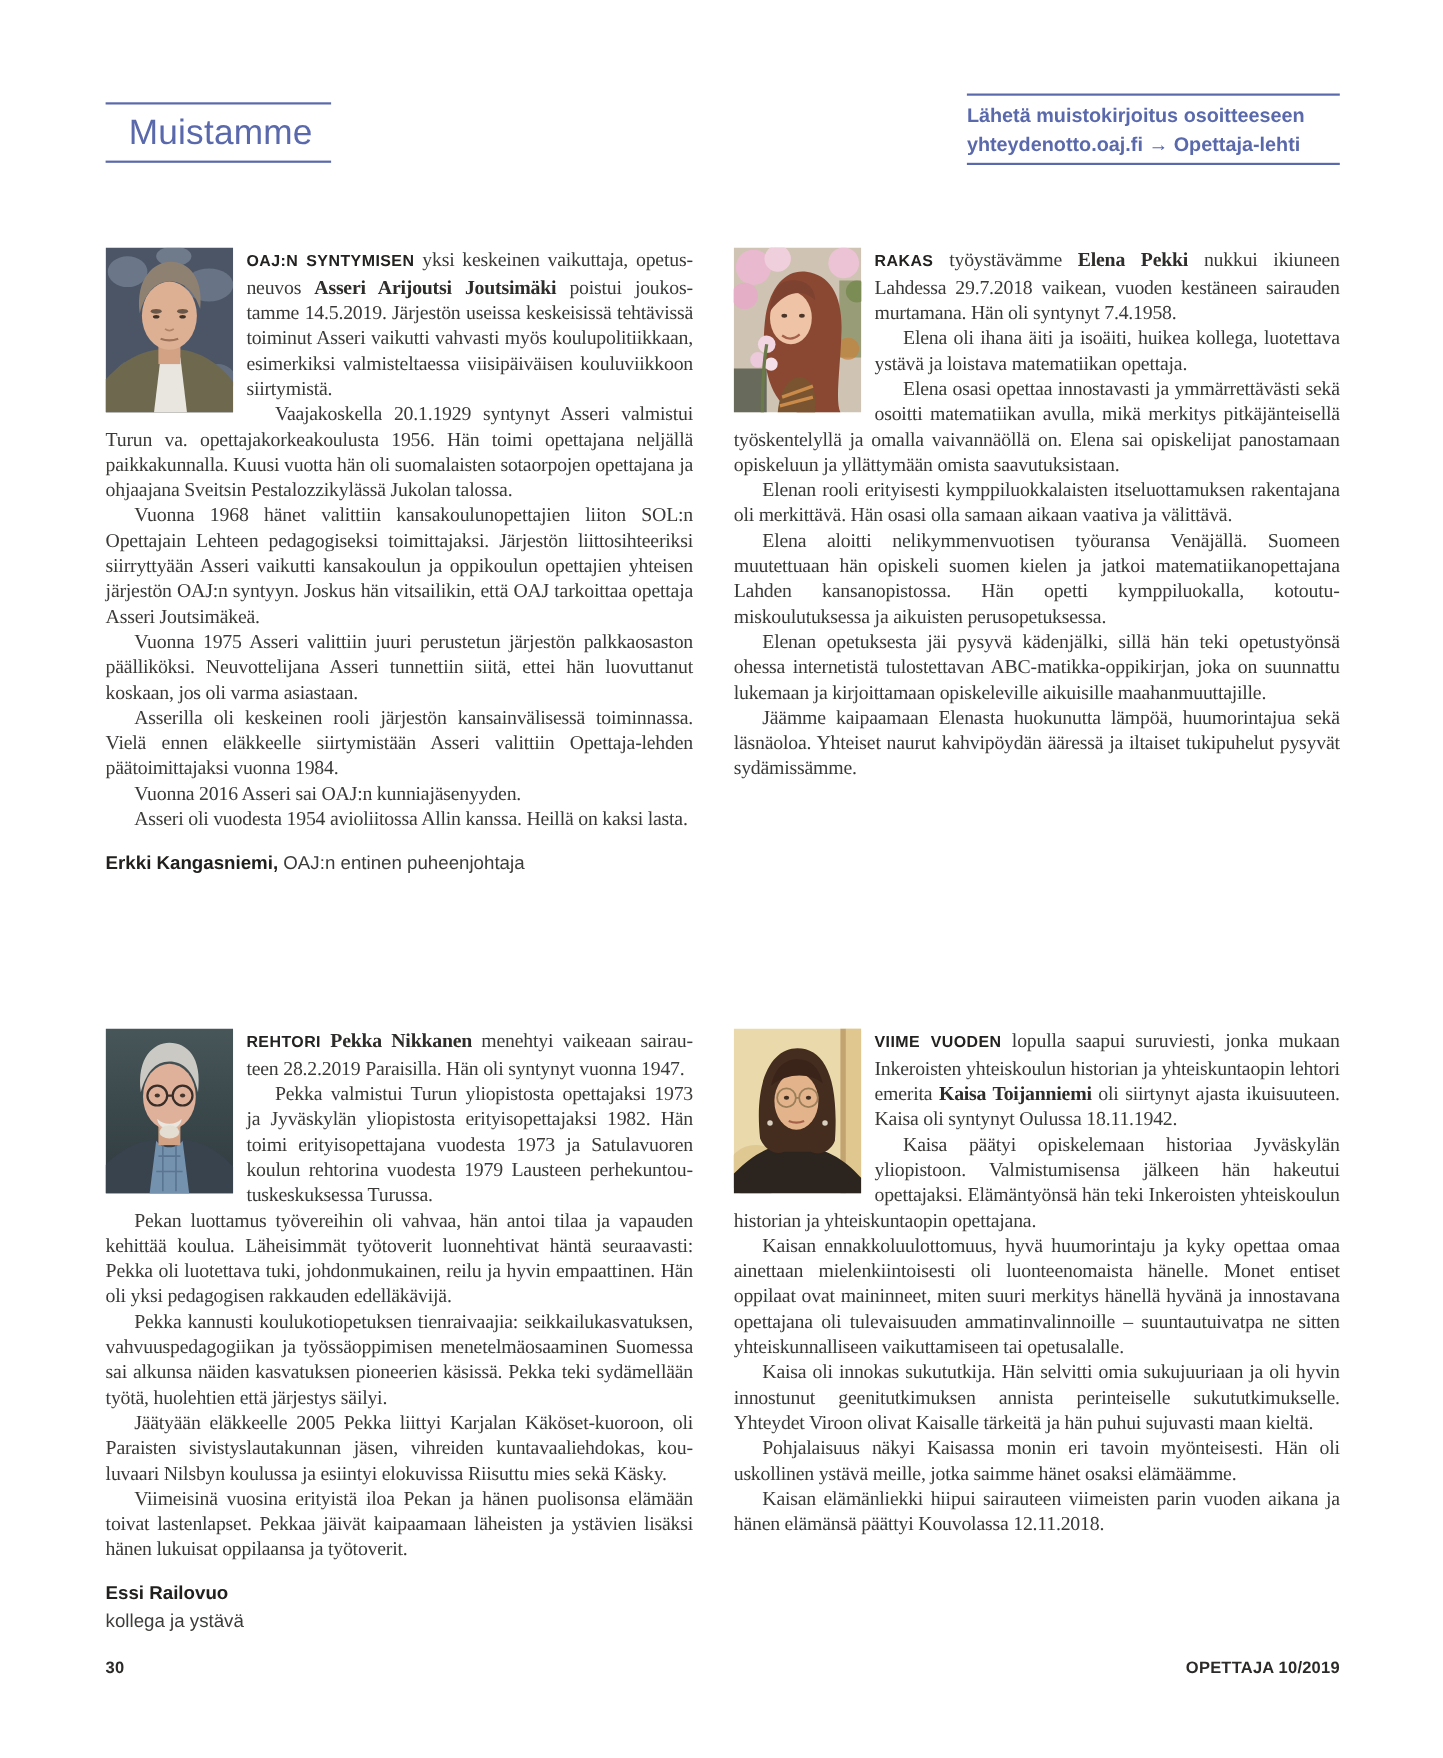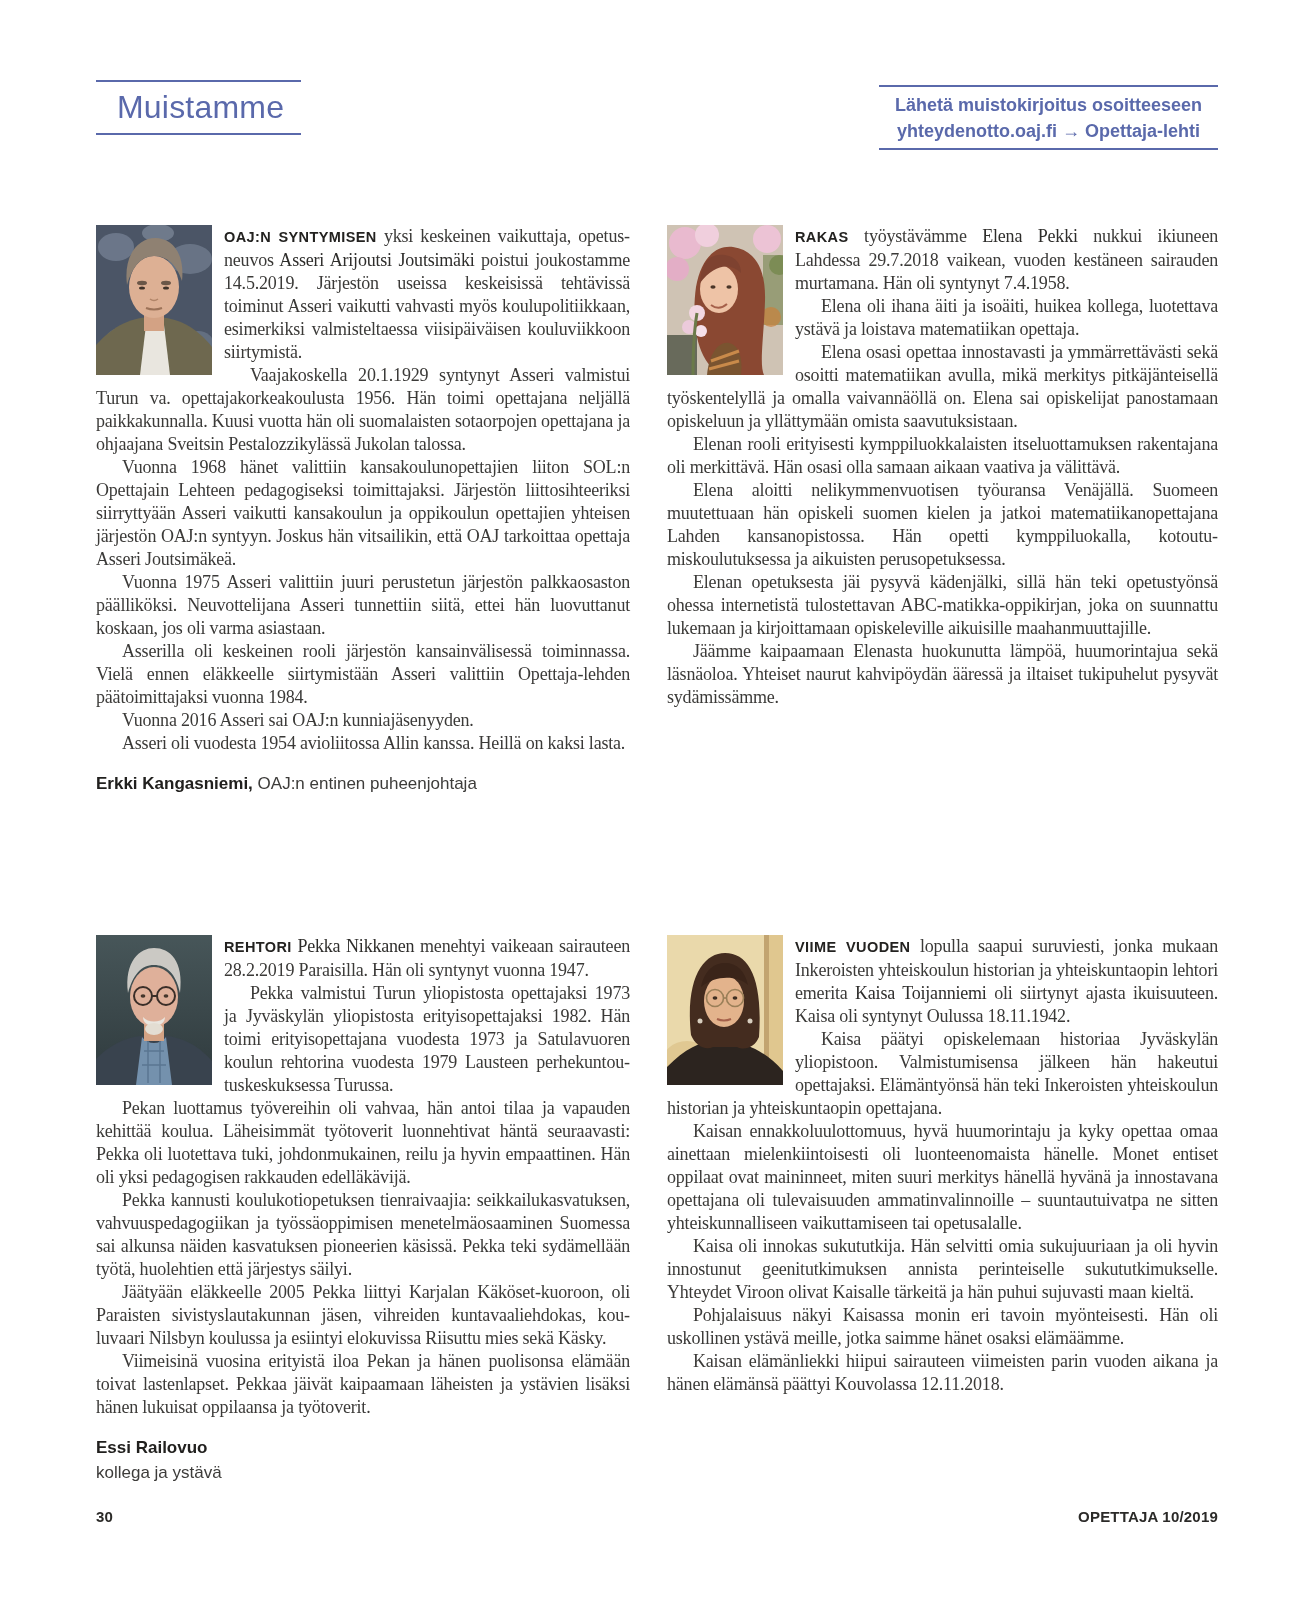--- a/index.html
+++ b/index.html
@@ -1,38 +1,38 @@
 <!DOCTYPE html>
 <html><head>
 <meta charset="utf-8">
 <style>
   html,body{margin:0;padding:0;background:#ffffff;}
   .page{position:relative;width:1312px;height:1598px;background:#ffffff;overflow:hidden;
         font-family:"Liberation Serif", serif;color:#3b3a38;}
 
   
-  .masthead-left{position:absolute;left:96px;top:80px;width:205px;height:55px;
+  .masthead-left{position:absolute;left:96px;top:93px;width:205px;height:55px;
      border-top:2px solid #5a69ab;border-bottom:2px solid #5a69ab;box-sizing:border-box;}
   .masthead-left .title{font-family:"Liberation Sans",sans-serif;font-size:32px;font-weight:400;
      color:#5a69ab;line-height:51px;padding-left:21px;letter-spacing:0.2px;}
   .masthead-right{position:absolute;left:879px;top:85px;width:339px;height:65px;
      border-top:2px solid #5a69ab;border-bottom:2px solid #5a69ab;box-sizing:border-box;
-     display:flex;flex-direction:column;justify-content:center;text-align:center;
+     display:flex;flex-direction:column;justify-content:center;
      font-family:"Liberation Sans",sans-serif;font-weight:bold;font-size:18px;line-height:26px;color:#5a69ab;}
 
   
   .columns{position:absolute;left:96px;top:225px;width:1122px;display:grid;
      grid-template-columns:534px 551px;column-gap:37px;grid-template-rows:710px auto;}
   article{font-size:18px;line-height:23px;letter-spacing:-0.2px;text-align:justify;color:#3b3a38;}
   .photo{float:left;width:116px;height:150px;margin:0 12px 8px 0;display:block;}
   article p{margin:0;text-indent:26px;}
   article p.lead{text-indent:0;}
   .lead-caps{font-family:Liberation Sans, sans-serif;font-weight:bold;font-size:14.5px;
      letter-spacing:0.4px;color:#232220;}
-  .name{font-weight:normal;color:#2e2d2b;}
+  .name{font-weight:bold;color:#2e2d2b;}
 
   .signature{margin-top:16px;font-family:"Liberation Sans",sans-serif;font-size:17px;
      line-height:25px;text-align:left;letter-spacing:0;color:#3d3c3a;}
   .sig-name{font-weight:bold;color:#21201e;}
 
   
   .footer{position:absolute;left:96px;top:1508px;width:1122px;display:flex;
      justify-content:space-between;font-family:"Liberation Sans",sans-serif;
      font-weight:bold;font-size:15px;color:#2b2a28;letter-spacing:0.2px;}
 </style>

